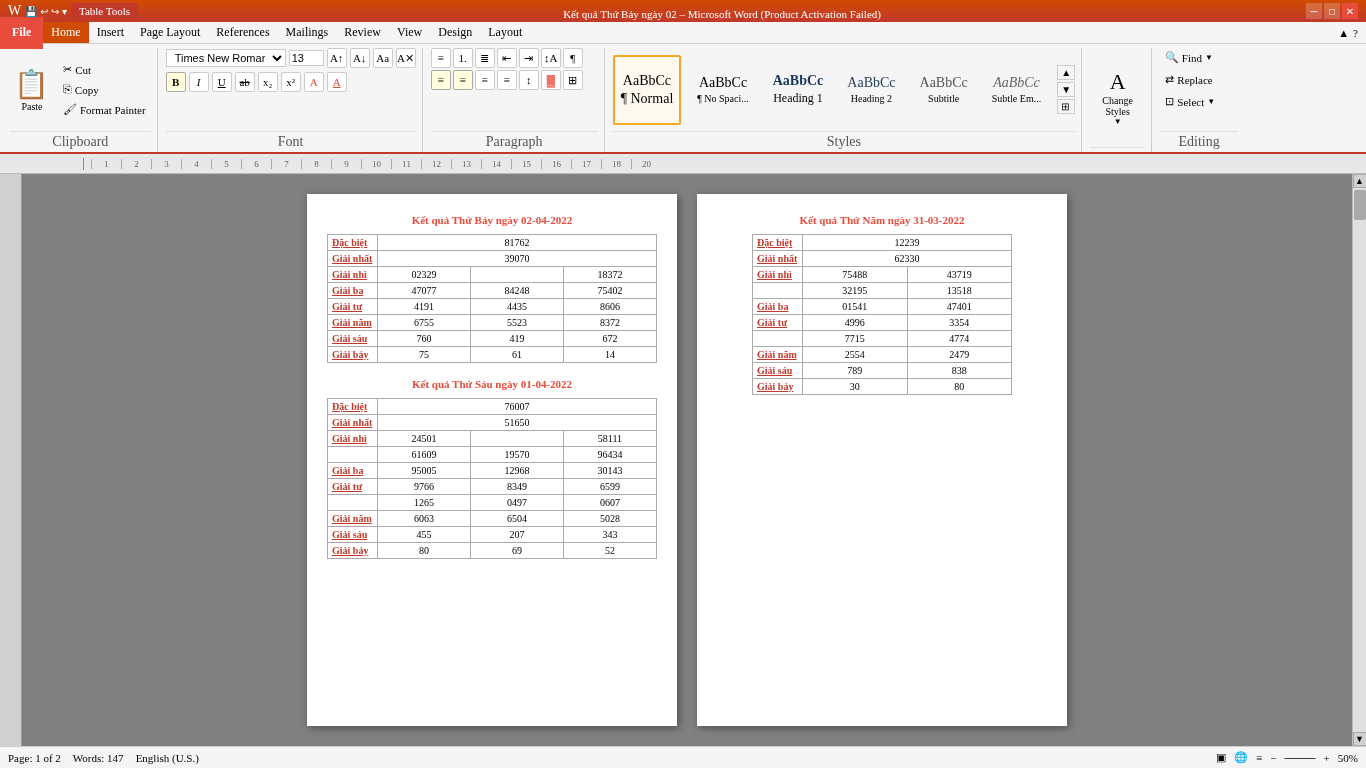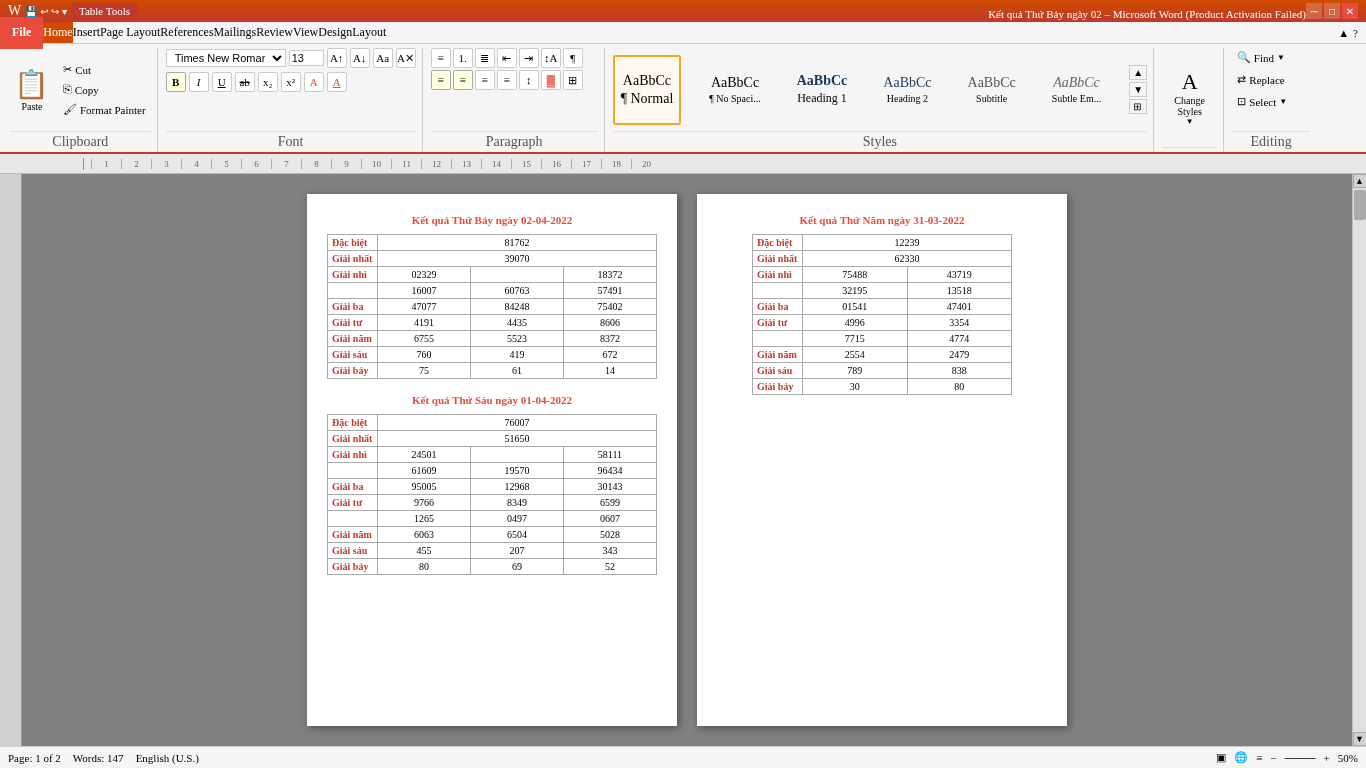--- a/index.html
+++ b/index.html
@@ -10,35 +10,35 @@
       height: 22px;
       background: linear-gradient(to bottom, #d04a02, #c0392b);
       display: flex;
       align-items: center;
       justify-content: space-between;
       padding: 0 8px;
       color: white;
       font-size: 11px;
     }
     .title-bar-left { display: flex; align-items: center; gap: 4px; }
-    .title-bar-center { flex: 1; text-align: right; font-size: 11px; margin-top: 6px; }
+    .title-bar-center { flex: 1; text-align: center; font-size: 11px; margin-top: 6px; }
     .title-bar-right { display: flex; gap: 2px; }
     .title-btn { width: 16px; height: 16px; display: flex; align-items: center; justify-content: center; cursor: pointer; font-size: 10px; background: rgba(255,255,255,0.2); border: none; color: white; }
     .title-btn.close { background: #e74c3c; }
 
     
     .menu-bar {
       height: 22px;
       background: #f5f5f5;
       display: flex;
       align-items: center;
       border-bottom: 1px solid #ccc;
     }
     .menu-item {
-      padding: 2px 0;
+      padding: 2px 8px;
       font-size: 12px;
       cursor: pointer;
       height: 100%;
       display: flex;
       align-items: center;
     }
     .menu-item.file {
       background: #e74c3c;
       color: white;
       font-weight: bold;
@@ -130,21 +130,21 @@
       border: 1px solid #ccc;
       border-radius: 2px;
       font-size: 11px;
       background: white;
     }
     .font-format-btn.active { background: #ffd; border-color: #aaa; }
 
     
     .styles-group {
       display: flex;
-      gap: 20px;
+      gap: 8px;
       align-items: center;
       flex-wrap: nowrap;
       overflow: hidden;
     }
     .style-btn {
       display: flex;
       flex-direction: column;
       align-items: center;
       justify-content: center;
       padding: 3px 6px;
@@ -208,20 +208,21 @@
     .lottery-table td {
       border: 1px solid #aaa;
       padding: 2px 4px;
       text-align: center;
     }
     .lottery-table .label-cell {
       text-align: left;
       color: #c0392b;
       font-weight: bold;
       width: 50px;
+      text-decoration: underline;
     }
 
     
     .status-bar {
       height: 22px;
       background: #f5f5f5;
       border-top: 1px solid #ccc;
       display: flex;
       align-items: center;
       justify-content: space-between;
@@ -494,26 +495,20 @@
           <td class="label-cell">Giải nhất</td>
           <td colspan="3">39070</td>
         </tr>
         <tr>
           <td class="label-cell">Giải nhì</td>
           <td>02329</td>
           <td></td>
           <td>18372</td>
         </tr>
         <tr>
-          <td class="label-cell"></td>
-          <td>16007</td>
-          <td>60763</td>
-          <td>57491</td>
-        </tr>
-        <tr>
           <td class="label-cell">Giải ba</td>
           <td>47077</td>
           <td>84248</td>
           <td>75402</td>
         </tr>
         <tr>
           <td class="label-cell">Giải tư</td>
           <td>4191</td>
           <td>4435</td>
           <td>8606</td>

